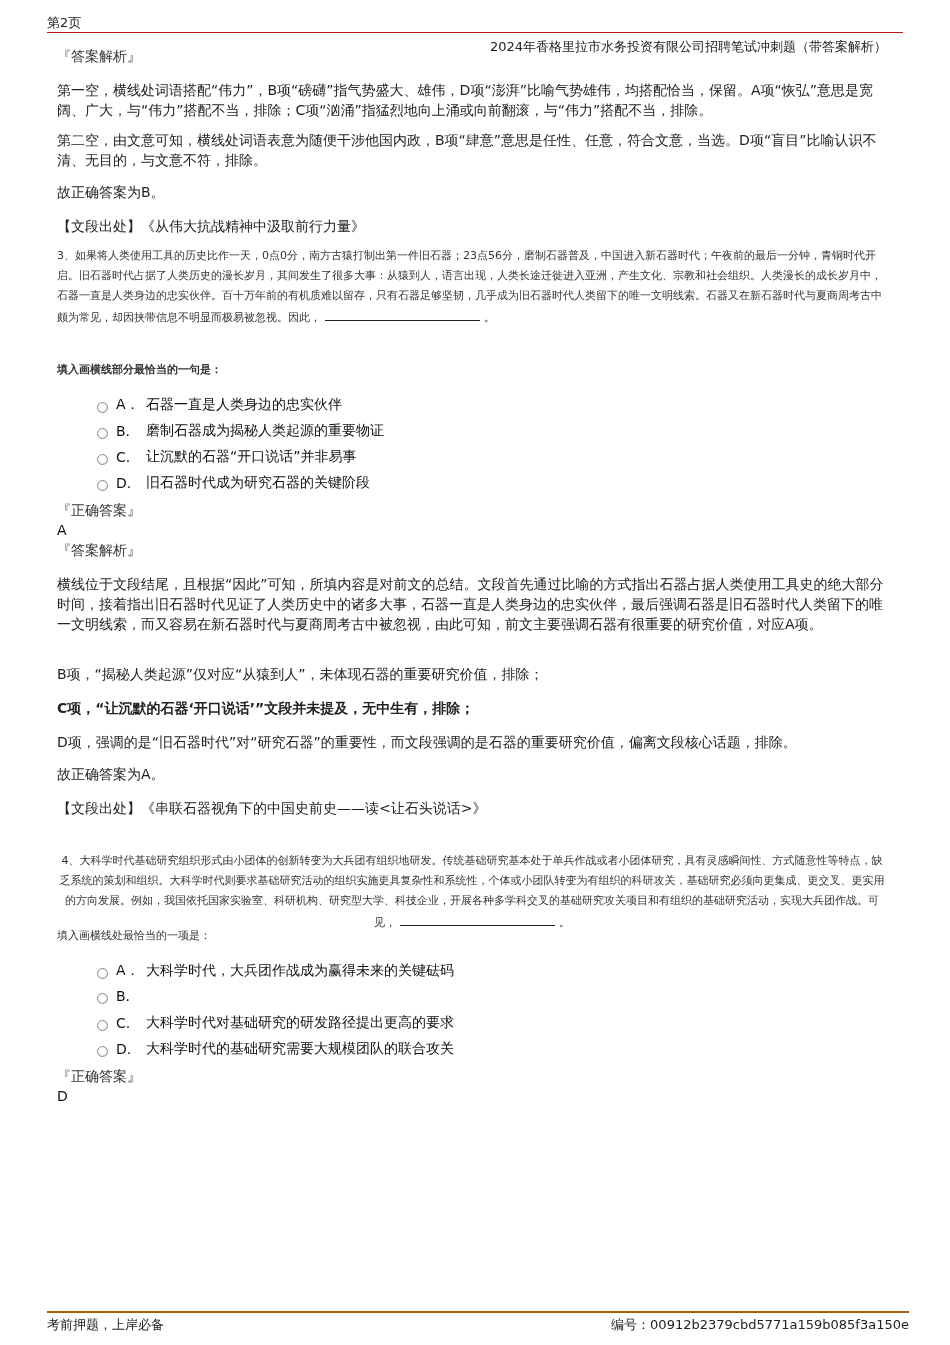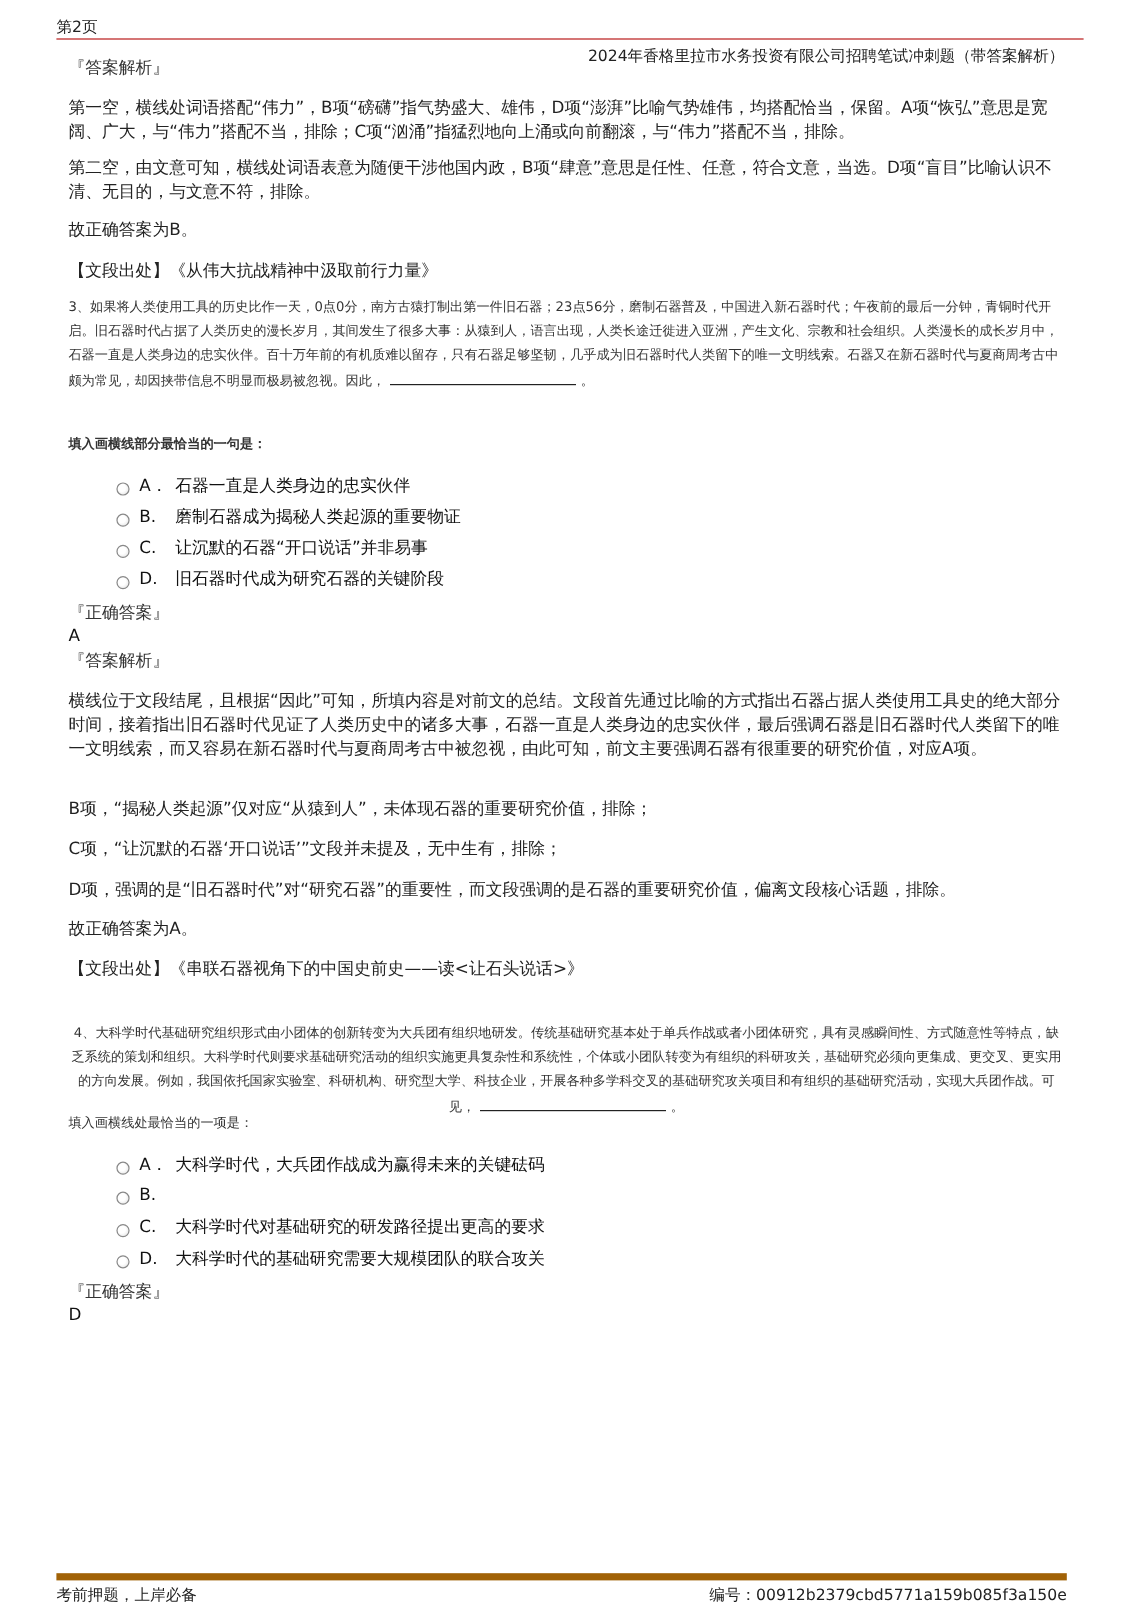--- a/index.html
+++ b/index.html
@@ -9,21 +9,21 @@
   .header .right { position: absolute; right: 16px; top: 2px; margin-top: 24px; }
   .content { position: absolute; left: 57px; top: 44px; width: 830px; }
   .bracket { font-size: 14px; color: #333; position: absolute; left: 0; }
   .para { position: absolute; left: 0; width: 830px; font-size: 14px; line-height: 20px; color: #222; }
   .small { font-size: 11px; line-height: 20px; color: #333; }
   .opt { position: absolute; left: 40px; font-size: 14px; color: #111; display: flex; align-items: center; }
   .radio { width: 9px; height: 9px; border: 1px solid #888; border-radius: 50%; margin-right: 8px; margin-top: 4px; background: radial-gradient(circle at 40% 40%, #fff 40%, #ddd 100%); }
   .opt-letter { width: 30px; }
   .answer { position: absolute; left: 0; font-size: 14px; color: #111; }
   .blank { display: inline-block; width: 155px; border-bottom: 1px solid #222; height: 14px; margin: 0 4px; vertical-align: baseline; }
-  .footer { position: absolute; left: 47px; right: 61px; top: 1311px; border-top: 6px solid #a16207; font-size: 13px; color: #222; }
+  .footer { position: absolute; left: 47px; right: 41px; top: 1311px; border-top: 2px solid #a16207; font-size: 13px; color: #222; }
   .footer .left { position: absolute; left: 0; top: 3px; }
   .footer .right { position: absolute; right: 0; top: 3px; }
 </style>
 </head>
 <body>
 
 <div class="header">
   <span class="left">第2页</span>
   <span class="right">2024年香格里拉市水务投资有限公司招聘笔试冲刺题（带答案解析）</span>
 </div>
@@ -61,21 +61,21 @@
     <span class="opt-letter">D.</span>
     <span>旧石器时代成为研究石器的关键阶段</span>
   </div>
 
   <div class="bracket" style="top:458px;">『正确答案』</div>
   <div class="answer" style="top:478px;">A</div>
   <div class="bracket" style="top:498px;">『答案解析』</div>
 
   <div class="para" style="top:530px;">横线位于文段结尾，且根据“因此”可知，所填内容是对前文的总结。文段首先通过比喻的方式指出石器占据人类使用工具史的绝大部分时间，接着指出旧石器时代见证了人类历史中的诸多大事，石器一直是人类身边的忠实伙伴，最后强调石器是旧石器时代人类留下的唯一文明线索，而又容易在新石器时代与夏商周考古中被忽视，由此可知，前文主要强调石器有很重要的研究价值，对应A项。</div>
   <div class="para" style="top:620px;">B项，“揭秘人类起源”仅对应“从猿到人”，未体现石器的重要研究价值，排除；</div>
-  <div class="para" style="top:654px;">C项，“让沉默的石器‘开口说话’”文段并未提及，无中生有，排除；</div>
+  <div class="para" style="top:654px;font-weight:bold;">C项，“让沉默的石器‘开口说话’”文段并未提及，无中生有，排除；</div>
   <div class="para" style="top:688px;">D项，强调的是“旧石器时代”对“研究石器”的重要性，而文段强调的是石器的重要研究价值，偏离文段核心话题，排除。</div>
   <div class="para" style="top:720px;">故正确答案为A。</div>
   <div class="para" style="top:754px;">【文段出处】《串联石器视角下的中国史前史——读&lt;让石头说话&gt;》</div>
 
   <div class="para small" style="top:807px;text-align:center;">
     <span>4、大科学时代基础研究组织形式由小团体的创新转变为大兵团有组织地研发。传统基础研究基本处于单兵作战或者小团体研究，具有灵感瞬间性、方式随意性等特点，缺乏系统的策划和组织。大科学时代则要求基础研究活动的组织实施更具复杂性和系统性，个体或小团队转变为有组织的科研攻关，基础研究必须向更集成、更交叉、更实用的方向发展。例如，我国依托国家实验室、科研机构、研究型大学、科技企业，开展各种多学科交叉的基础研究攻关项目和有组织的基础研究活动，实现大兵团作战。可见，</span><span class="blank"></span><span>。</span>
   </div>
   <div class="para small" style="top:882px;">填入画横线处最恰当的一项是：</div>
 
   <div class="opt" style="top:918px;">

